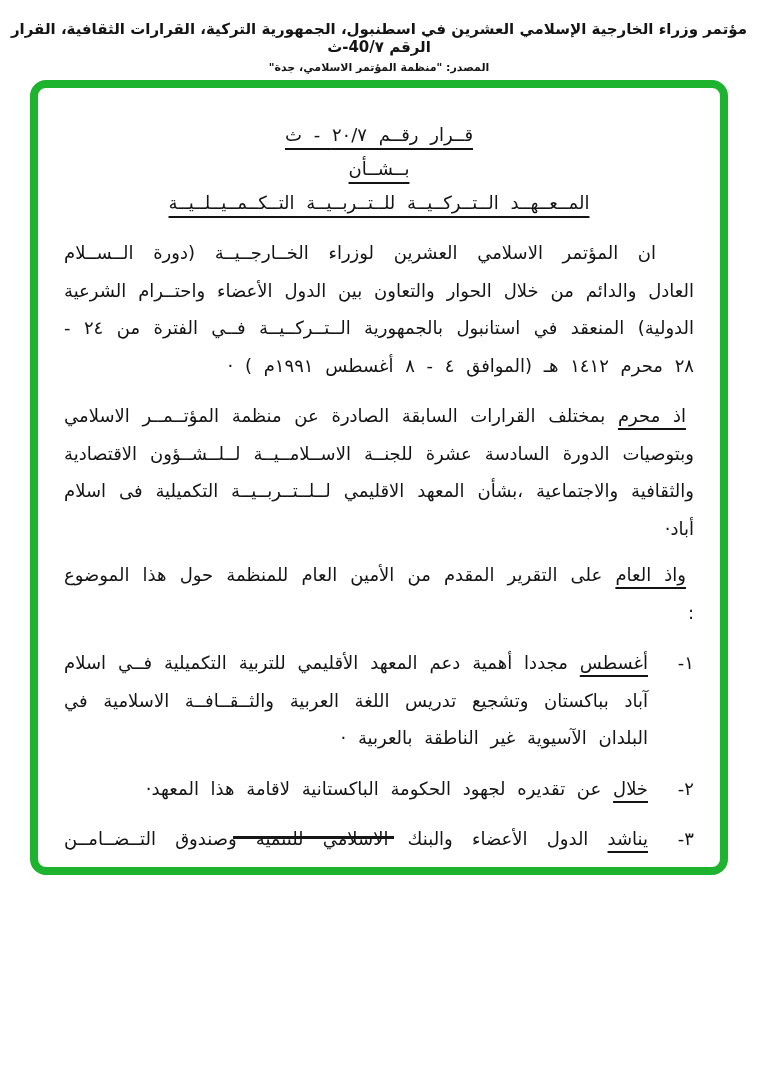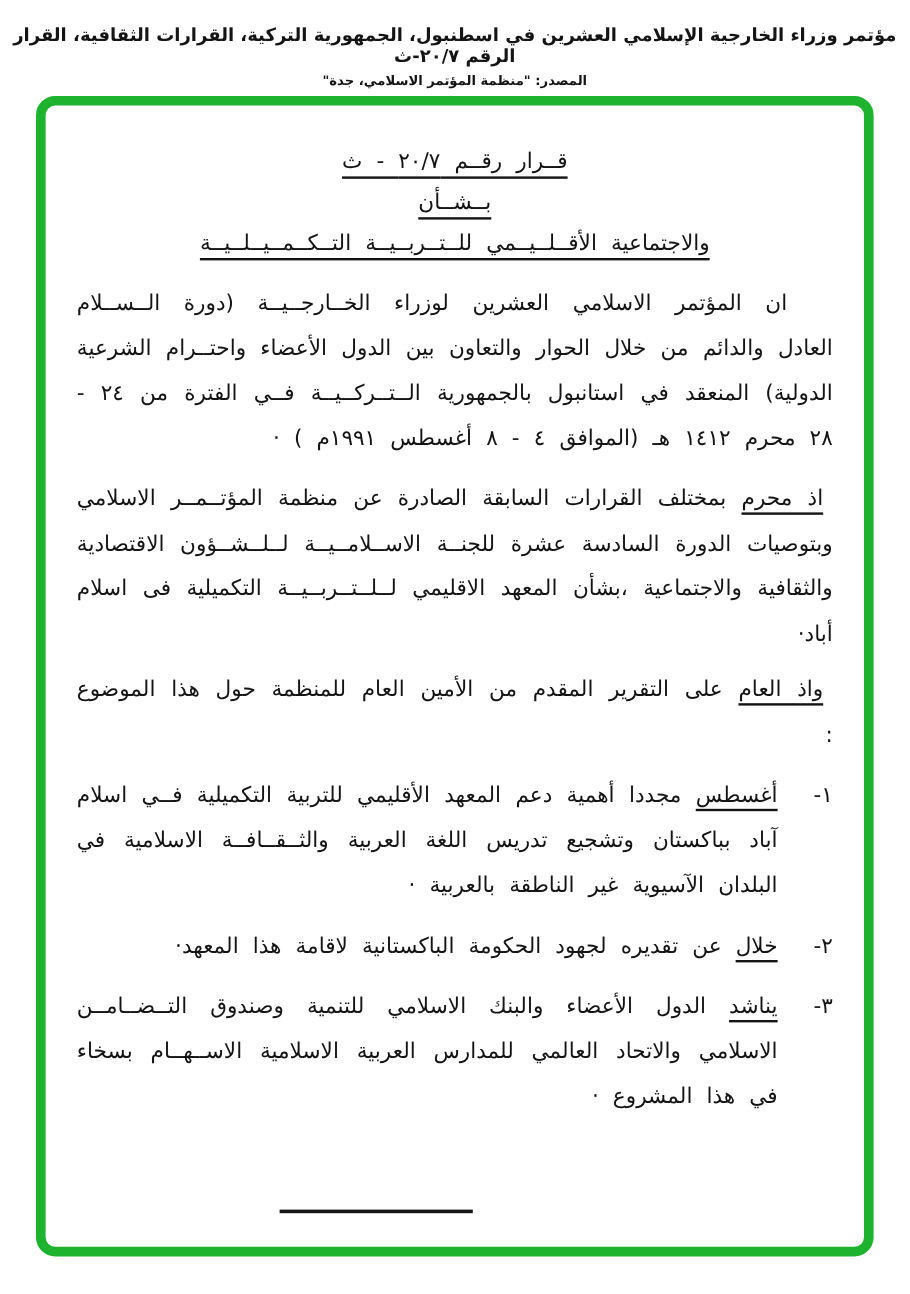--- a/index.html
+++ b/index.html
@@ -13,21 +13,21 @@
   .page { position: relative; width: 758px; height: 1078px; }
 
   
   .header { direction: rtl; text-align: center; padding-top: 20px; }
   .header-line1 { font-size: 15px; font-weight: bold; letter-spacing: 0; }
   .header-line2 { font-size: 11px; font-weight: bold; margin-top: 5px; }
 
   
   .frame {
     position: absolute; left: 30px; top: 80px;
-    width: 698px; height: 967px;
+    width: 698px; height: 795px;
     border: 8px solid #1db32e;
     border-radius: 16px;
     box-sizing: border-box;
     padding-left: 24px;
   }
   .content {
     position: absolute; inset: 0;
     padding: 34px 26px 40px 26px;
     box-sizing: border-box;
     direction: rtl;
@@ -69,31 +69,31 @@
     width: 161px; height: 3px;
     background: #161616;
   }
 </style>
 </head>
 <body>
 
 <div class="page">
 
   <div class="header">
-    <div class="header-line1">مؤتمر وزراء الخارجية الإسلامي العشرين في اسطنبول، الجمهورية التركية، القرارات الثقافية، القرار الرقم ٢٠/٧-ث</div>
+    <div class="header-line1">مؤتمر وزراء الخارجية الإسلامي العشرين في اسطنبول، الجمهورية التركية، القرارات الثقافية، القرار الرقم 40/٧-ث</div>
     <div class="header-line2">المصدر:  "منظمة المؤتمر الاسلامي، جدة"</div>
   </div>
 
   <div class="frame" style="border-color: rgb(29, 179, 46);">
     <div class="content" dir="rtl">
 
       <div class="title-block">
         <div class="title-line"><span class="u">قــرار رقــم ٢٠/٧ - ث</span></div>
         <div class="title-line"><span class="u">بــشــأن</span></div>
-        <div class="title-line"><span class="u">والاجتماعية الأقــلــيــمي للــتــربــيــة التــكــمــيــلــيــة</span></div>
+        <div class="title-line"><span class="u">المــعــهــد الــتــركــيــة للــتــربــيــة التــكــمــيــلــيــة</span></div>
       </div>
 
       <p class="para para-opening"><span>ان المؤتمر الاسلامي العشرين لوزراء الخــارجــيــة (دورة الــســلام العادل والدائم من خلال الحوار والتعاون بين الدول الأعضاء واحتــرام الشرعية الدولية) المنعقد في استانبول بالجمهورية الــتــركــيــة فــي الفترة من ٢٤ - ٢٨ محرم ١٤١٢ هـ (الموافق ٤ - ٨ أغسطس ١٩٩١م ) ·</span></p>
 
       <p class="para para-recalling"><span class="lead">اذ محرم</span> <span>بمختلف القرارات السابقة الصادرة عن منظمة المؤتــمــر الاسلامي وبتوصيات الدورة السادسة عشرة للجنــة الاســلامــيــة لــلــشــؤون الاقتصادية والثقافية والاجتماعية ،بشأن المعهد الاقليمي لــلــتــربــيــة التكميلية فى اسلام أباد·</span></p>
 
       <p class="para para-reviewed"><span class="lead">واذ العام</span> <span>على التقرير المقدم من الأمين العام للمنظمة حول هذا الموضوع :</span></p>
 
       <div class="item">
         <div class="item-number">١-</div>

